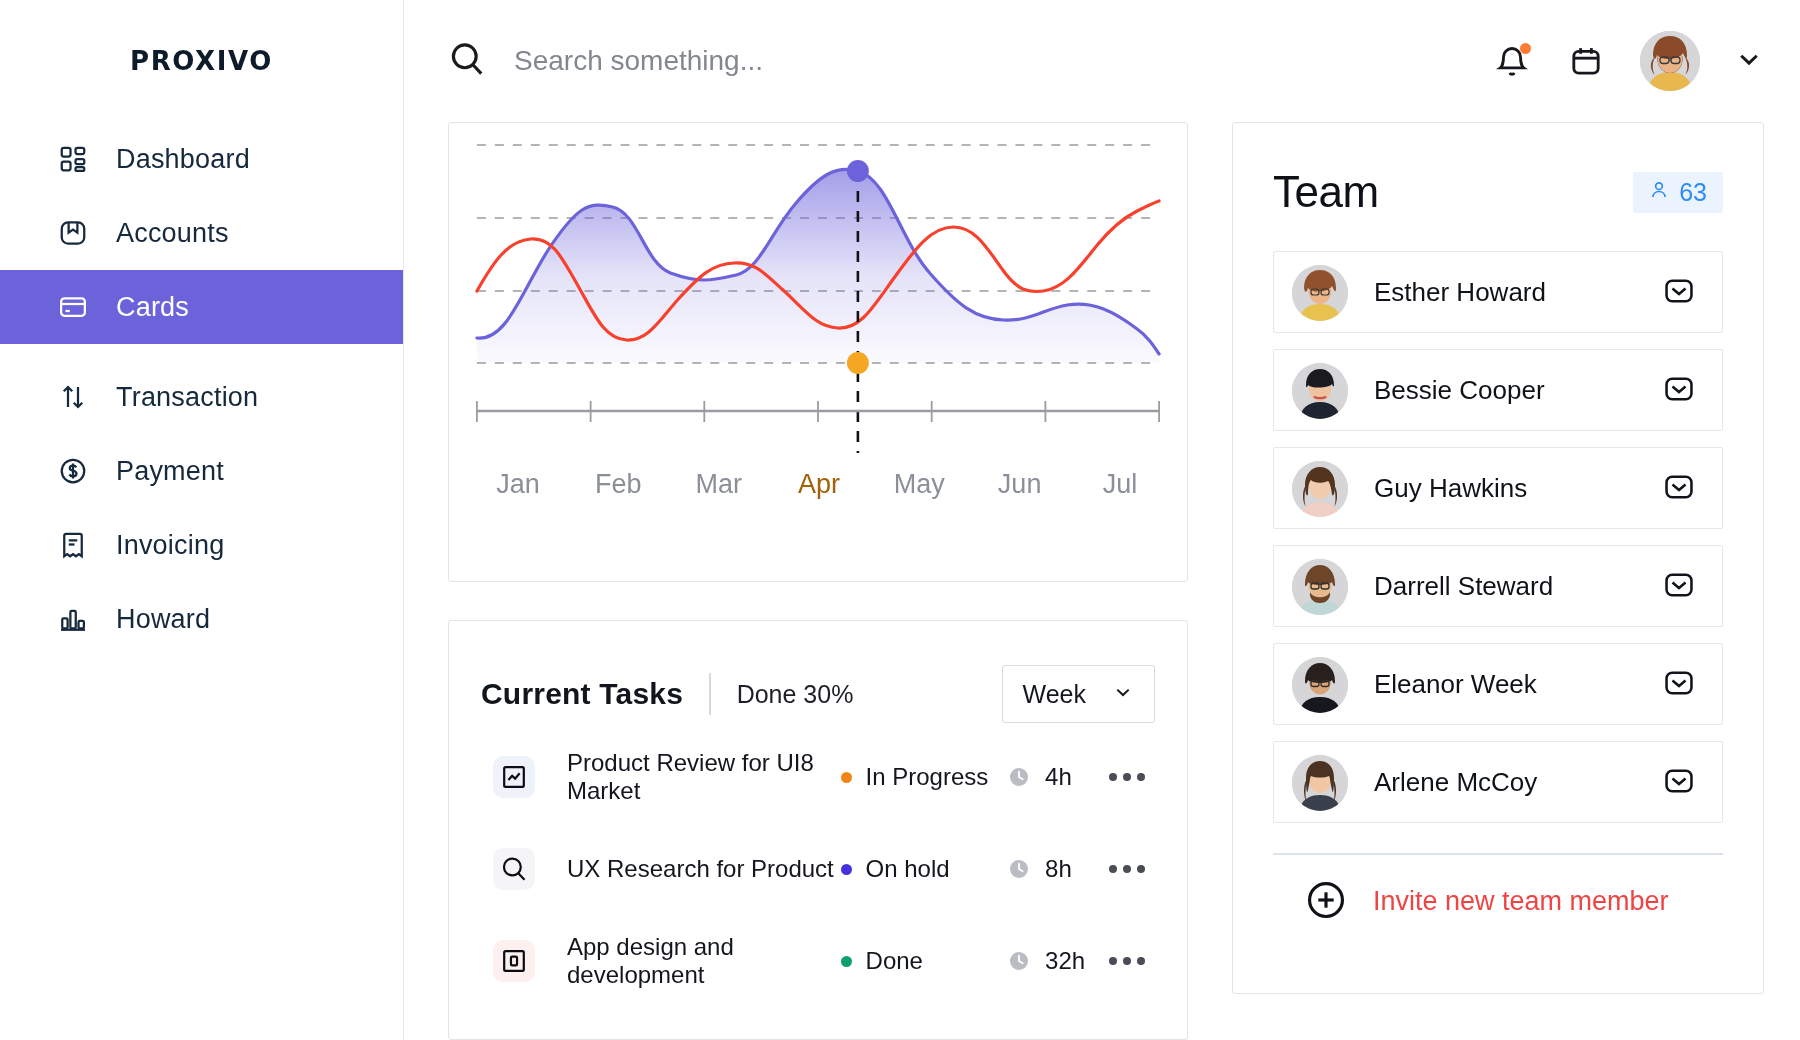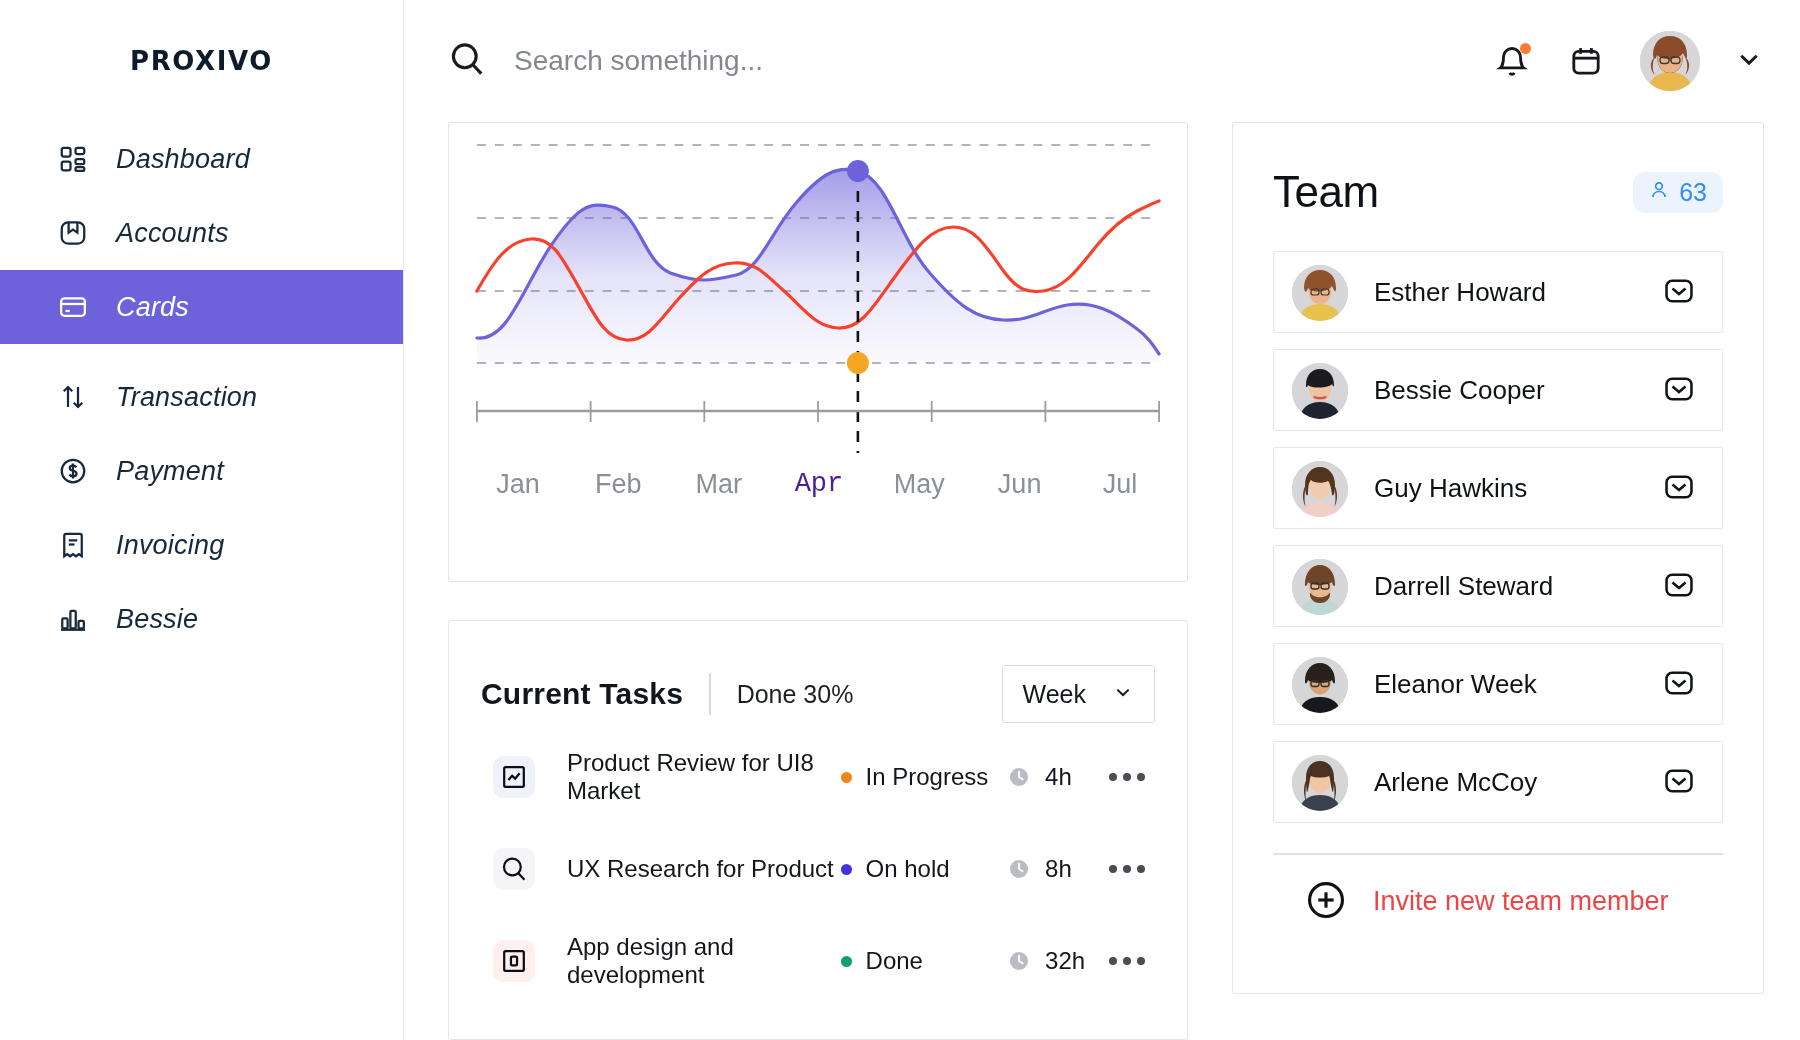--- a/index.html
+++ b/index.html
@@ -29,21 +29,20 @@
     font-family: "DejaVu Sans", sans-serif;
   }
   .nav { display: flex; flex-direction: column; }
   .nav-item {
     display: flex; align-items: center;
     gap: 26px;
     height: 74px;
     padding-left: 56px;
     color: #12263f;
     cursor: pointer;
-    font-style: italic;
   }
   .nav-item .nav-label {
     font-size: 27px;
     color: #15283c;
     letter-spacing: .2px;
   }
   .nav-item.active {
     background: #6C63DB;
     margin: 0;
   }
@@ -108,21 +107,21 @@
   .chart-card { height: 460px; padding: 0; position: relative; }
   .chart-svg { display: block; width: 100%; height: 340px; }
   .chart-axis-labels {
     display: flex; justify-content: space-between;
     padding: 0 20px 0 22px;
     margin-top: 6px;
   }
   .chart-axis-labels span {
     font-size: 27px; color: #8b8f97; width: 94px; text-align: center;
   }
-  .chart-axis-labels span.active { color: #4c1d95; font-weight: 400; font-family: Liberation Mono, monospace; }
+  .chart-axis-labels span.active { color: #a16207; font-weight: 400; }
 
   
   .tasks-card { flex: 1; padding: 44px 32px 30px 32px; }
   .tasks-head { display: flex; align-items: center; padding-left: 0; }
   .tasks-title { font-size: 30px; font-weight: 700; color: #11151c; letter-spacing: .2px; }
   .tasks-div { width: 1.5px; height: 42px; background: #d8d9de; margin: 0 26px; }
   .tasks-done { font-size: 25px; color: #1c1f26; }
   .week-select {
     margin-left: auto;
     border: 1.5px solid #dadbe0;
@@ -160,21 +159,21 @@
   .team-card { height: 872px; padding: 44px 40px 0 40px; }
   .team-head { display: flex; align-items: center; margin-bottom: 34px; }
   .team-title { font-size: 44px; font-weight: 400; color: #0e1116; letter-spacing: -.5px; }
   .team-badge {
     margin-left: auto;
     background: #EAF3FE;
     color: #2D8CF7;
     font-size: 25px;
     padding: 6px 16px;
     display: flex; align-items: center; gap: 10px;
-    border-radius: 12px;
+    border-radius: 2px;
   }
   .team-badge svg { width: 20px; height: 22px; stroke: #2D8CF7; fill: none; stroke-width: 2; }
   .member {
     border: 1.5px solid #e6e7ec;
     height: 82px;
     display: flex; align-items: center;
     padding: 1px 26px 0 18px;
     margin-bottom: 16px;
     border-radius: 2px;
     cursor: pointer;
@@ -277,21 +276,21 @@
 
       <div class="nav-item">
         <span class="nav-icon">
           <svg viewBox="0 0 24 24">
               <rect x="3.4" y="11.5" width="4.3" height="8" rx="1"></rect>
               <rect x="9.9" y="5.5" width="4.3" height="14" rx="1"></rect>
               <rect x="16.4" y="13.5" width="4.3" height="6" rx="1"></rect>
               <path d="M2.4 20.6h19.2"></path>
             </svg>
         </span>
-        <span class="nav-label">Bessie</span>
+        <span class="nav-label">Howard</span>
       </div>
 
     </nav>
   </aside>
 
   <section class="main">
 
     <header class="topbar">
       <div class="search-wrap">
         <span class="search-icon">

